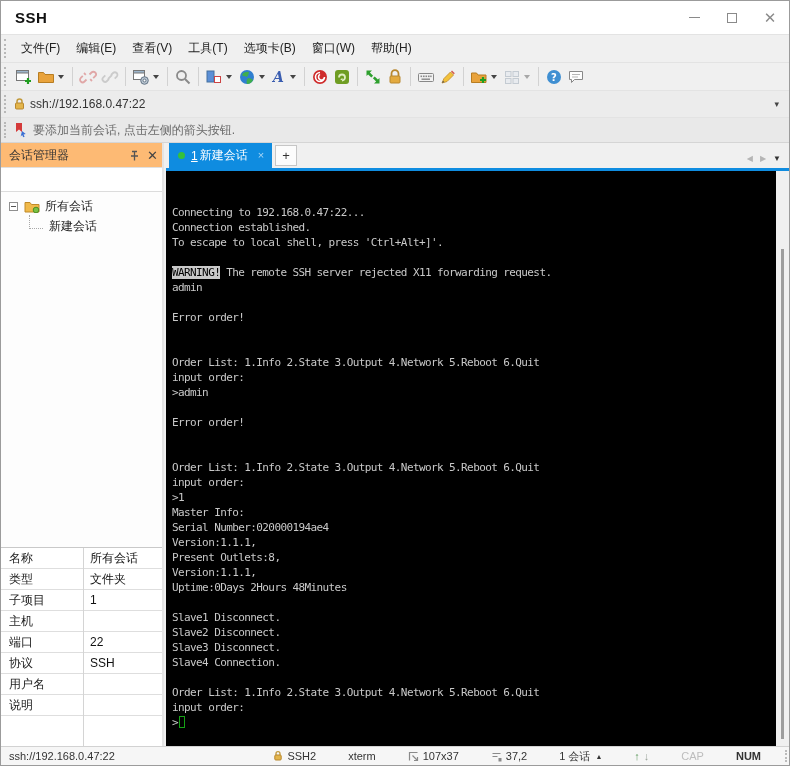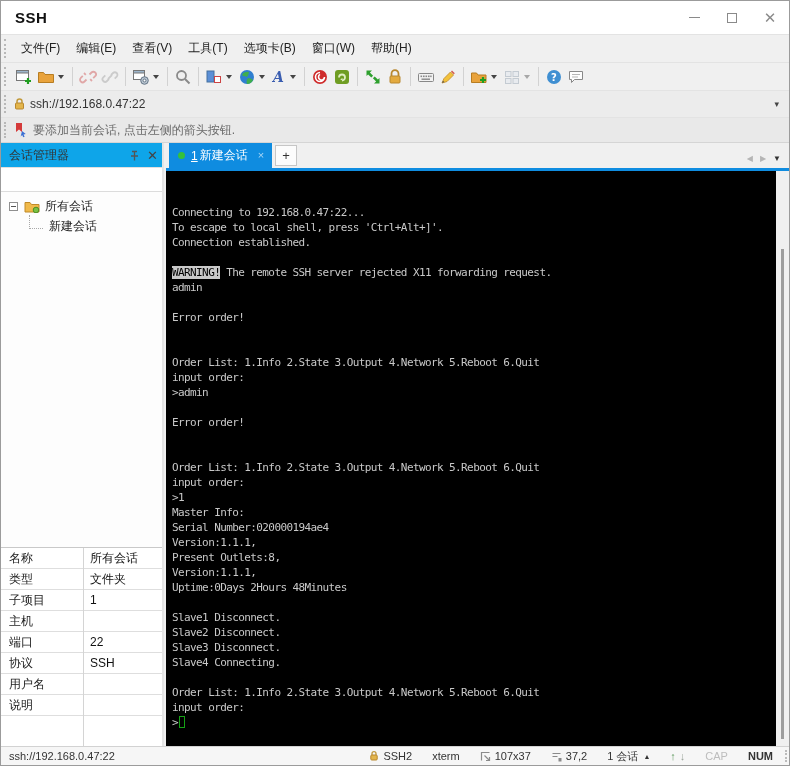--- a/index.html
+++ b/index.html
@@ -31,21 +31,21 @@
   .tbtn.disabled { opacity:.42; }
   .caret { width:0; height:0; border-left:3.5px solid transparent; border-right:3.5px solid transparent; border-top:4px solid #444; margin:0 2px 0 3px; }
   .tsep { width:1px; height:19px; background:#d2d2d2; margin:0 4px; }
   
   .addr-text { font-size:12px; color:#333; margin-left:4px; }
   .addr-caret { margin-left:auto; margin-right:10px; font-size:9px; color:#444; }
   .hint-text { font-size:12px; color:#6b6b6b; margin-left:5px; }
   
   .main { position:absolute; top:141px; left:0; width:100%; height:606px; border-top:1px solid #d5d5d5; background:#f0f0f0; }
   .left-panel { position:absolute; left:0; top:0; width:163px; height:100%; background:#fbfbfb; border-right:2px solid #e4e4e4; display:flex; flex-direction:column; }
-  .lp-header { height:25px; background:#0ea5e9; display:flex; align-items:center; padding:0 4px 0 8px; border-bottom:1px solid #e0e0e0; }
+  .lp-header { height:25px; background:#fdba74; display:flex; align-items:center; padding:0 4px 0 8px; border-bottom:1px solid #e0e0e0; }
   .lp-title { font-size:12px; color:#333; }
   .lp-icons { margin-left:auto; display:flex; align-items:center; gap:6px; }
   .lp-close { font-size:13px; color:#444; line-height:1; }
   .lp-search { height:24px; margin:0; background:#fff; border-bottom:1px solid #dcdcdc; display:flex; align-items:center; }
   .lp-search input { flex:1; border:none; outline:none; height:100%; font-size:12px; padding:0 4px 0 8px; background:transparent; }
   .tree { flex:1; background:#fdfdfd; padding-top:4px; overflow:hidden; }
   .tree-row { display:flex; align-items:center; height:20px; font-size:12px; color:#222; }
   .expander { width:9px; height:9px; border:1px solid #8f8f8f; background:#fff; margin-left:8px; position:relative; }
   .expander::after { content:""; position:absolute; left:1px; right:1px; top:3px; border-top:1px solid #555; }
   .tree-row .licon { margin-left:6px; margin-right:5px; }
@@ -72,21 +72,21 @@
   
   .terminal { position:absolute; left:0; top:28px; right:0; bottom:0; background:#000; overflow:hidden; padding:34px 0 0 6px; }
   .tl { font-family:"DejaVu Sans Mono","Liberation Mono",monospace; font-size:11px; letter-spacing:-0.6px; line-height:15px; white-space:pre; color:#c9c9c9; }
   .tl .inv { background:#c9c9c9; color:#000; }
   .cursor { display:inline-block; width:6px; height:12px; border:1px solid #15a015; vertical-align:-2px; margin-left:1px; }
   .term-scrollbar { position:absolute; right:0; top:28px; bottom:0; width:13px; background:#f0f0f0; }
   .term-thumb { position:absolute; left:5px; width:3px; top:78px; height:490px; background:#9d9d9d; }
   
   .statusbar { position:absolute; left:0; bottom:0; width:100%; height:19px; background:#f6f6f6; border-top:1px solid #d2d2d2; display:flex; align-items:center; font-size:11px; color:#333; }
   .sb-left { margin-left:8px; }
-  .sb-right { margin-left:auto; display:flex; align-items:center; gap:0; }
+  .sb-right { margin-left:auto; display:flex; align-items:center; gap:12px; }
   .sb-item { display:flex; align-items:center; padding:0 10px; height:100%; }
   .sb-item svg { margin-right:4px; }
   .sb-muted { color:#bdbdbd; }
   .sb-caret { font-size:7px; margin-left:5px; color:#333; }
   .sb-arrow-up { color:#5e9a5e; font-size:11px; }
   .sb-arrow-dn { color:#9aa49a; font-size:11px; }
   .sb-grip { width:8px; height:12px; margin-right:2px; border-right:2px dotted #bbb; }
 </style>
 </head>
 <body>
@@ -390,22 +390,22 @@
         <div class="tab-add">+</div>
         <div class="tab-right">
           <span class="tab-chevron">◀</span>
           <span class="tab-chevron">▶</span>
           <span class="tab-caret">▼</span>
         </div>
       </div>
       <div class="tab-strip"></div>
       <div class="terminal">
           <div class="tl"><span>Connecting to 192.168.0.47:22...</span></div>
+          <div class="tl"><span>Connection established.</span></div>
           <div class="tl"><span>To escape to local shell, press 'Ctrl+Alt+]'.</span></div>
-          <div class="tl"><span>Connection established.</span></div>
           <div class="tl">&nbsp;</div>
           <div class="tl"><span class="inv">WARNING!</span><span> The remote SSH server rejected X11 forwarding request.</span></div>
           <div class="tl"><span>admin</span></div>
           <div class="tl">&nbsp;</div>
           <div class="tl"><span>Error order!</span></div>
           <div class="tl">&nbsp;</div>
           <div class="tl">&nbsp;</div>
           <div class="tl"><span>Order List: 1.Info 2.State 3.Output 4.Network 5.Reboot 6.Quit</span></div>
           <div class="tl"><span>input order:</span></div>
           <div class="tl"><span>&gt;admin</span></div>
@@ -419,21 +419,21 @@
           <div class="tl"><span>Master Info:</span></div>
           <div class="tl"><span>Serial Number:020000194ae4</span></div>
           <div class="tl"><span>Version:1.1.1,</span></div>
           <div class="tl"><span>Present Outlets:8,</span></div>
           <div class="tl"><span>Version:1.1.1,</span></div>
           <div class="tl"><span>Uptime:0Days 2Hours 48Minutes</span></div>
           <div class="tl">&nbsp;</div>
           <div class="tl"><span>Slave1 Disconnect.</span></div>
           <div class="tl"><span>Slave2 Disconnect.</span></div>
           <div class="tl"><span>Slave3 Disconnect.</span></div>
-          <div class="tl"><span>Slave4 Connecting.</span></div>
+          <div class="tl"><span>Slave4 Connection.</span></div>
           <div class="tl">&nbsp;</div>
           <div class="tl"><span>Order List: 1.Info 2.State 3.Output 4.Network 5.Reboot 6.Quit</span></div>
           <div class="tl"><span>input order:</span></div>
           <div class="tl"><span>&gt;</span><span class="cursor"></span></div>
         </div>
       <div class="term-scrollbar">
         <div class="term-thumb"></div>
       </div>
     </div>
   </div>

